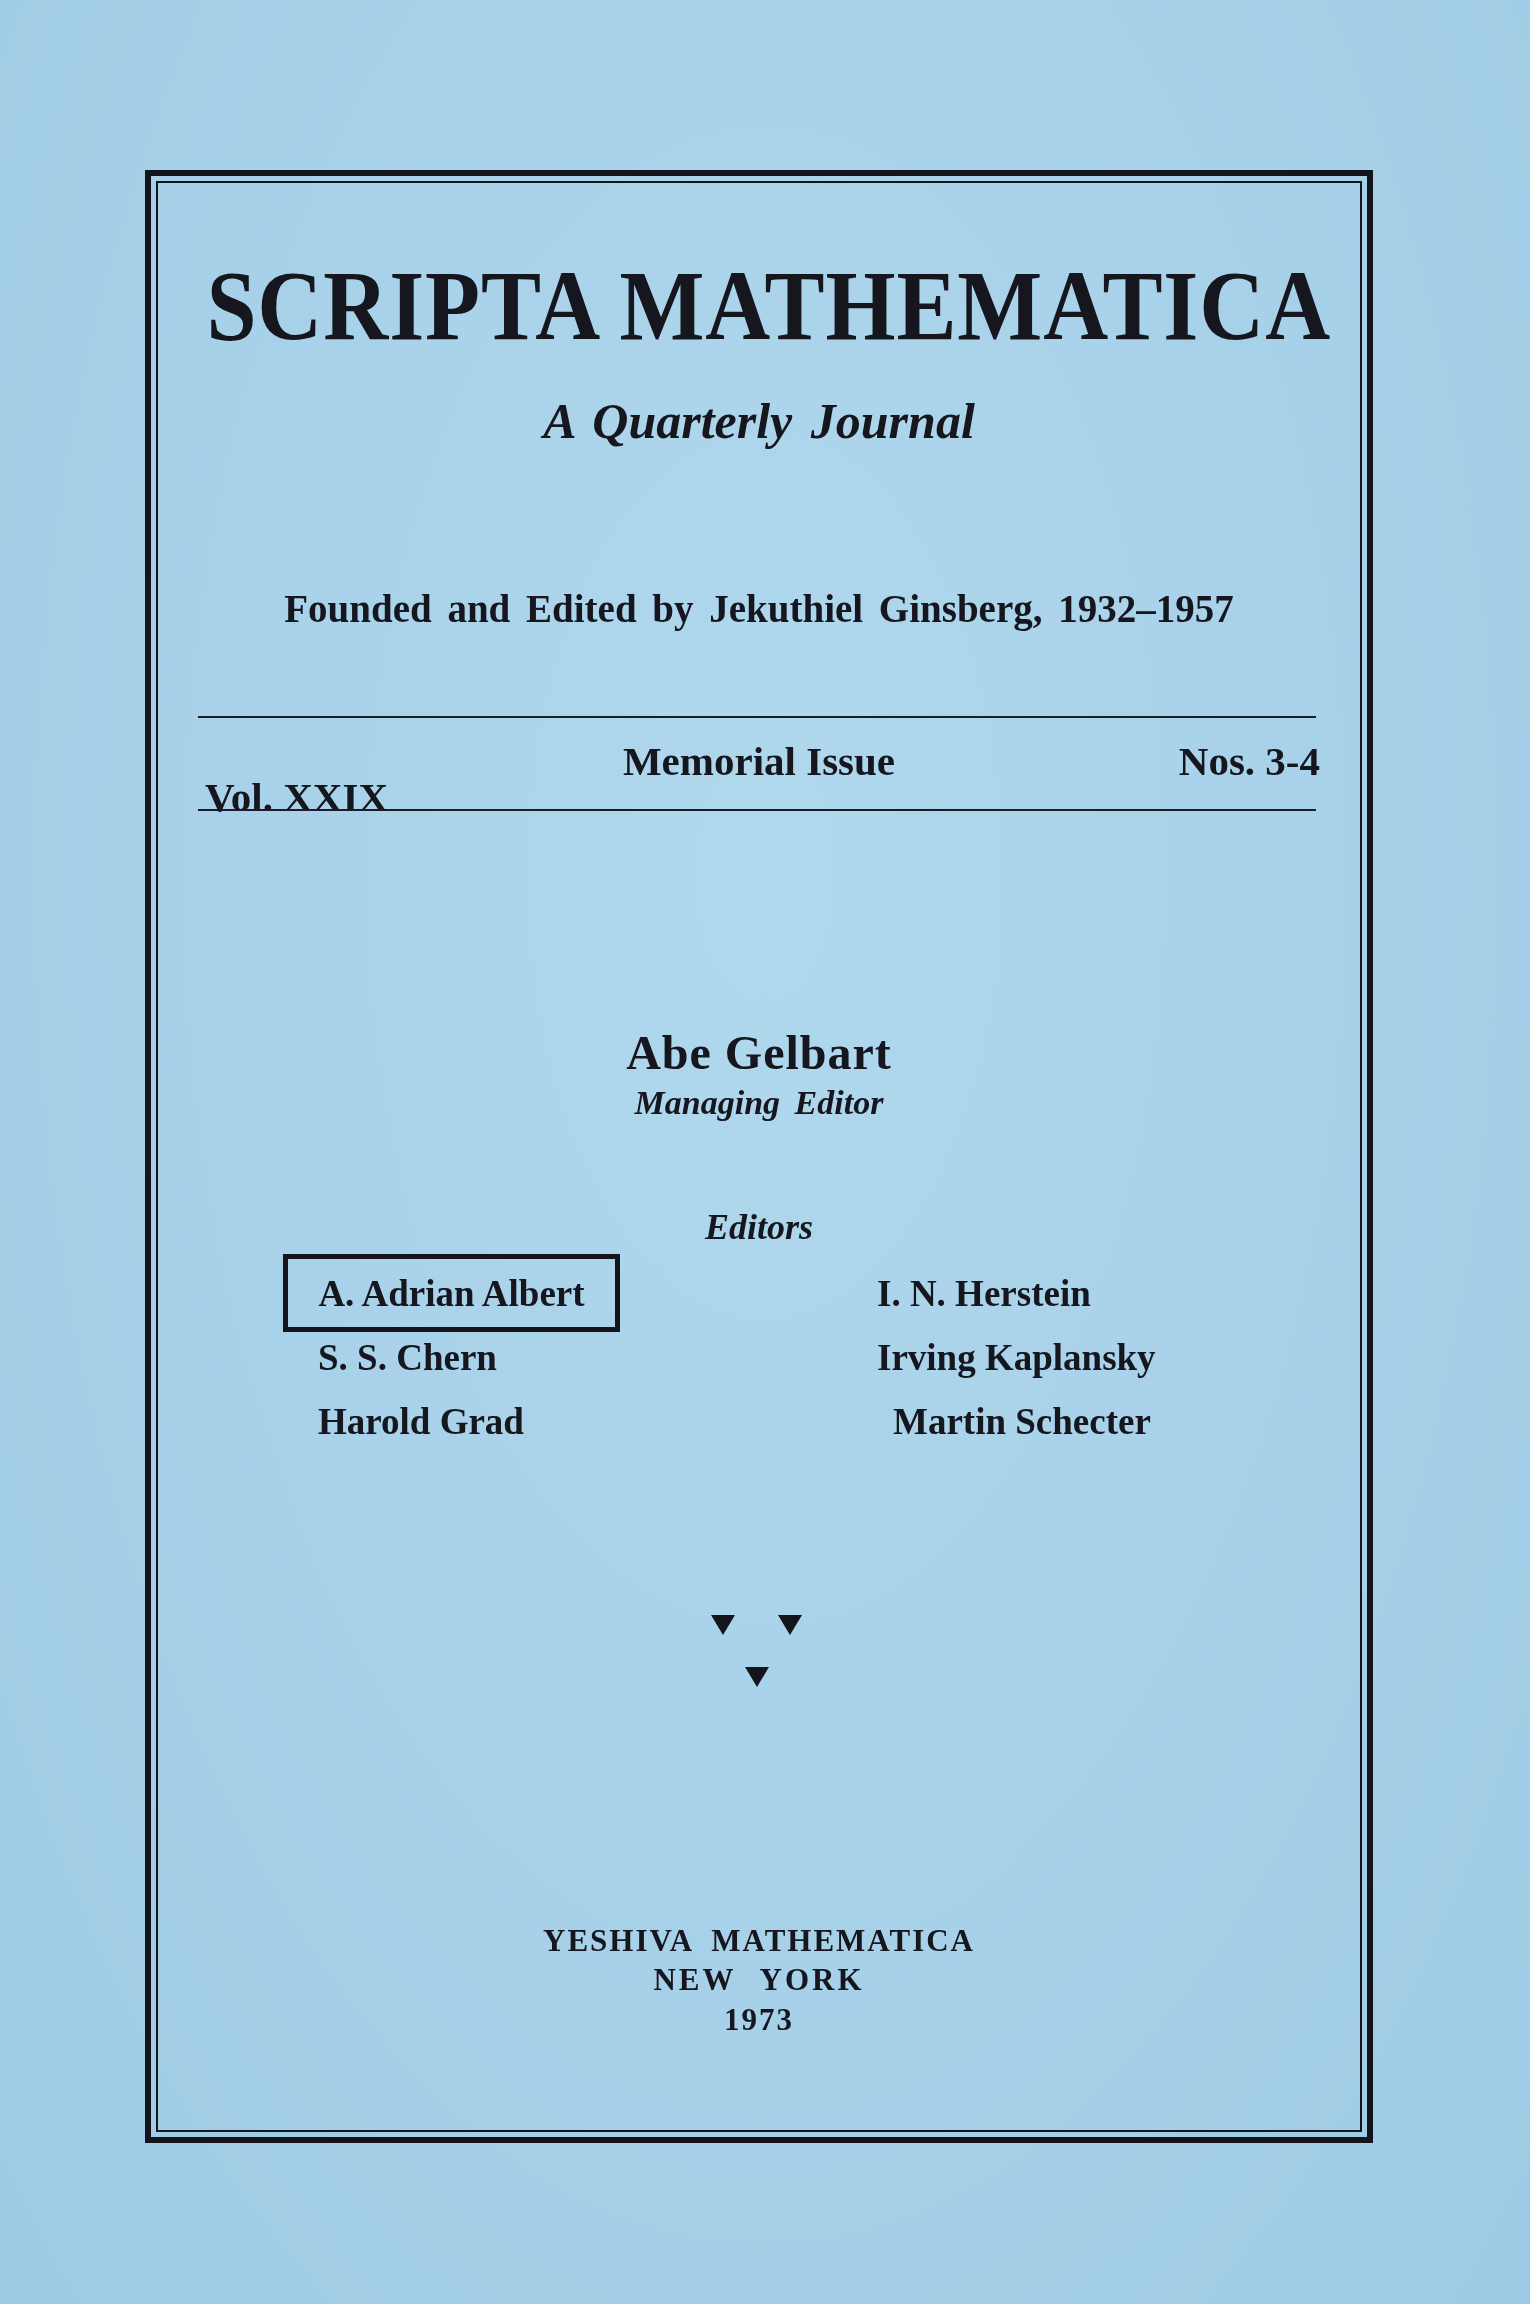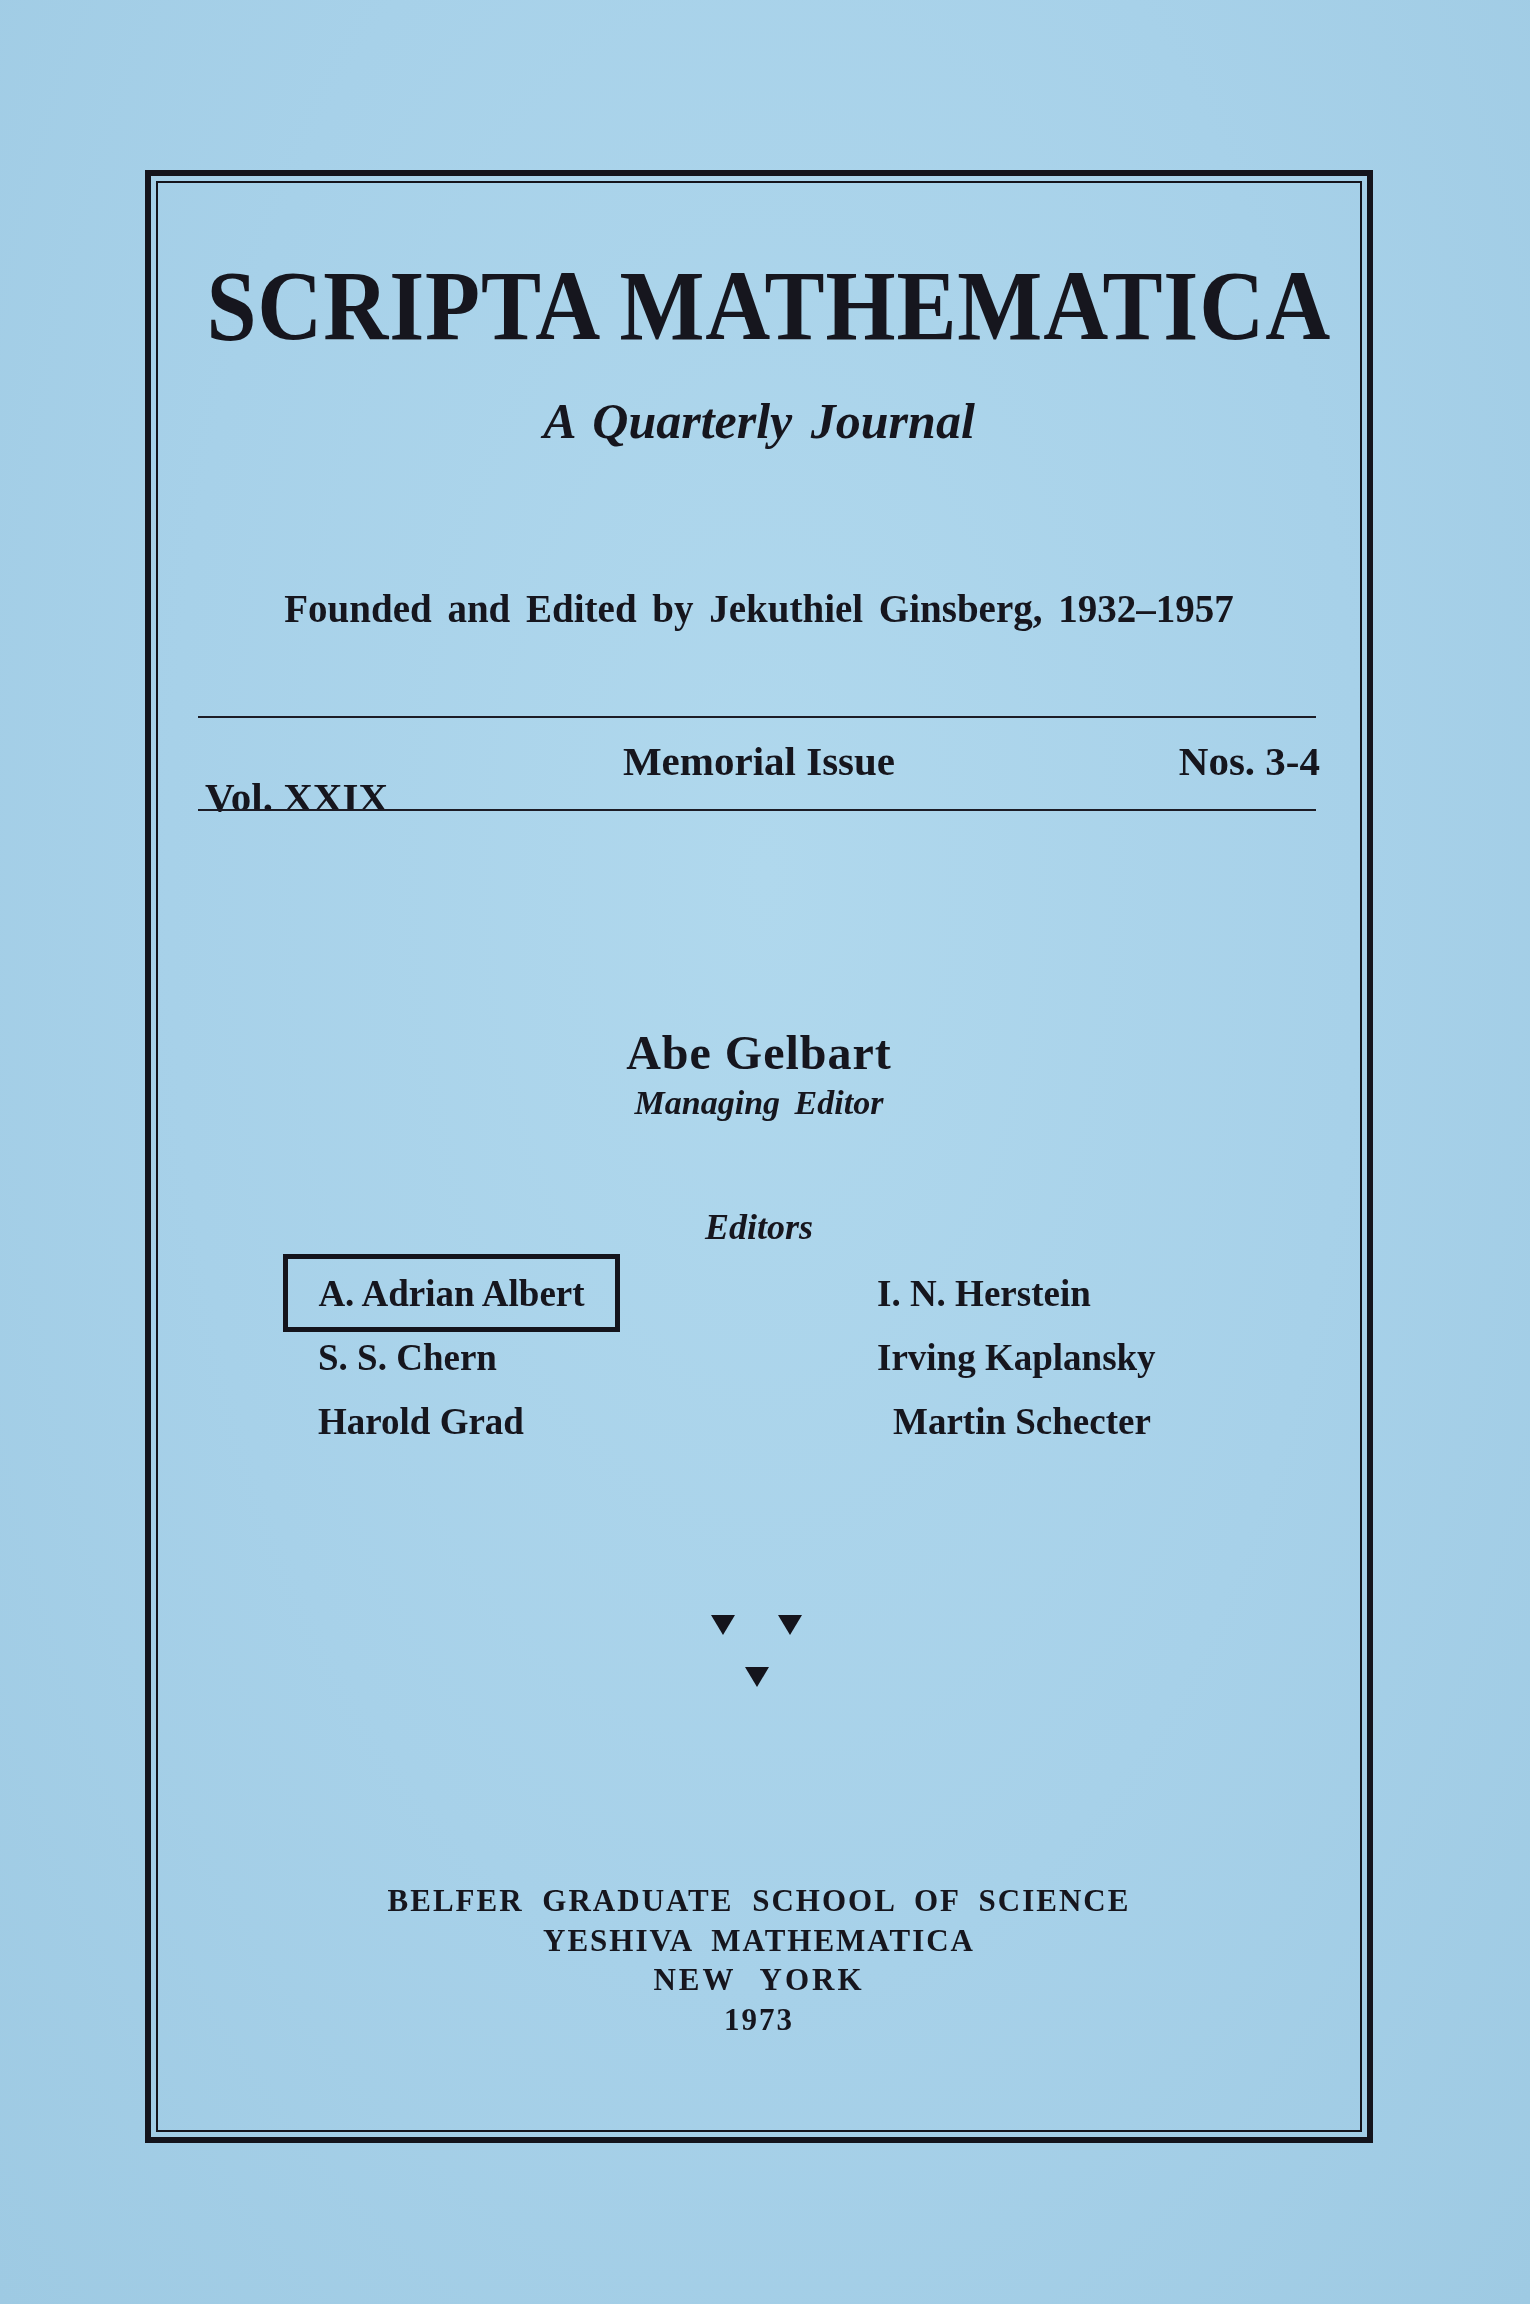--- a/index.html
+++ b/index.html
@@ -193,18 +193,17 @@
   <div class="ed chern">S. S. Chern</div>
   <div class="ed grad">Harold Grad</div>
   <div class="ed herstein">I. N. Herstein</div>
   <div class="ed kaplansky">Irving Kaplansky</div>
   <div class="ed schecter">Martin Schecter</div>
 
   <div class="tri t1"></div>
   <div class="tri t2"></div>
   <div class="tri t3"></div>
 
-  <div class="centered pubschool">BELFER GRADUATE SCHOOL OF SCIENCE</div>
   <div class="centered pubuniv">YESHIVA MATHEMATICA</div>
   <div class="centered pubcity">NEW YORK</div>
   <div class="centered pubyear">1973</div>
 
 </div>
 
 </body></html>

